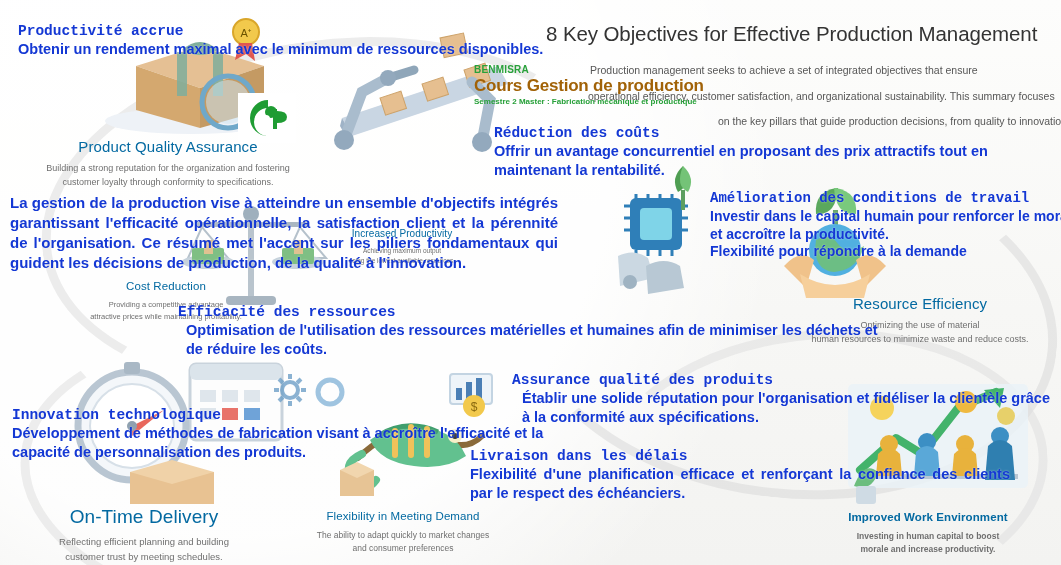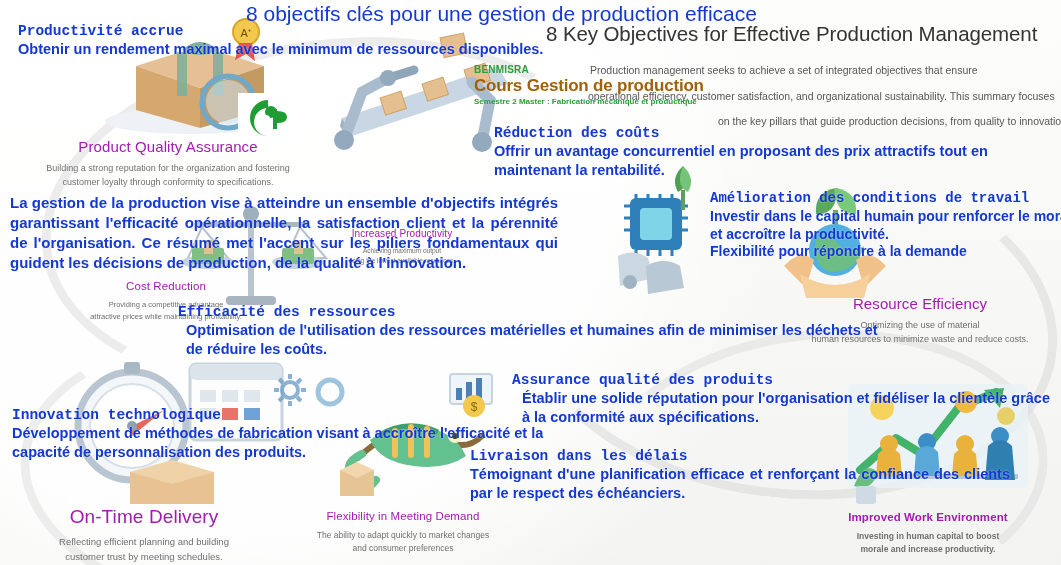--- a/index.html
+++ b/index.html
@@ -26,21 +26,21 @@
   .rb2{left:520px;top:150px;width:520px;height:330px;border-color:transparent #dadada #dadada transparent;transform:rotate(6deg);}
   .rb3{left:20px;top:330px;width:470px;height:270px;border-color:transparent transparent #e0e0e0 #e0e0e0;transform:rotate(4deg);}
   .rb4{left:600px;top:330px;width:430px;height:260px;border-color:#e0e0e0 #e0e0e0 transparent transparent;transform:rotate(-4deg);}
 
   
   .illus{position:absolute;}
   .illus svg{display:block;}
 
   
   .cap{position:absolute;text-align:center;color:#4a4a4a;}
-  .cap .t{font-size:15px;color:#a21caf;letter-spacing:.1px;white-space:nowrap;}
+  .cap .t{font-size:15px;color:#0369a1;letter-spacing:.1px;white-space:nowrap;}
   .cap .s{font-size:9px;color:#6f6f6f;line-height:1.55;margin-top:7px;}
   .cap.small .t{font-size:11.5px;}
   .cap.small .s{font-size:7.5px;}
   .cap.tiny .t{font-size:10px;}
   .cap.tiny .s{font-size:6.5px;}
 
   
   .eng-title{
     position:absolute;left:546px;top:22px;
     font-size:20.5px;color:#333;white-space:nowrap;letter-spacing:-.1px;
@@ -347,21 +347,20 @@
       <circle cx="22" cy="22" r="4" fill="#ffffff"></circle>
     </svg>
   </div>
 
   <div class="stamp">
     <div class="n">BENMISRA</div>
     <div class="c">Cours Gestion de production</div>
     <div class="m">Semestre 2   Master : Fabrication mécanique et productique</div>
   </div>
 
-  <div class="title-fr">8 objectifs clés pour une gestion de production efficace</div>
 
   <div class="fr" style="left:18px;top:22px;width:528px;font-size:14.5px;">
     <span class="h">Productivité accrue</span>
     <span class="p just">Obtenir un rendement maximal avec le minimum de ressources disponibles.</span>
   </div>
 
   <div class="fr" style="left:494px;top:124px;width:566px;font-size:14.5px;">
     <span class="h">Réduction des coûts</span>
     <span class="p">Offrir un avantage concurrentiel en proposant des prix attractifs tout en maintenant la rentabilité.</span>
   </div>
@@ -384,16 +383,16 @@
     <span class="p">Développement de méthodes de fabrication visant à accroître l'efficacité et la capacité de personnalisation des produits.</span>
   </div>
 
   <div class="fr" style="left:512px;top:371px;width:548px;font-size:14.5px;">
     <span class="h">Assurance qualité des produits</span>
     <span class="p" style="padding-left:10px;">Établir une solide réputation pour l'organisation et fidéliser la clientèle grâce à la conformité aux spécifications.</span>
   </div>
 
   <div class="fr" style="left:470px;top:447px;width:540px;font-size:14.5px;">
     <span class="h">Livraison dans les délais</span>
-    <span class="p just">Témoignant d'une planification efficace et renforçant la confiance des clients par le respect des échéanciers.</span>
+    <span class="p just">Flexibilité d'une planification efficace et renforçant la confiance des clients par le respect des échéanciers.</span>
   </div>
 
 </div>
 
 </body></html>

